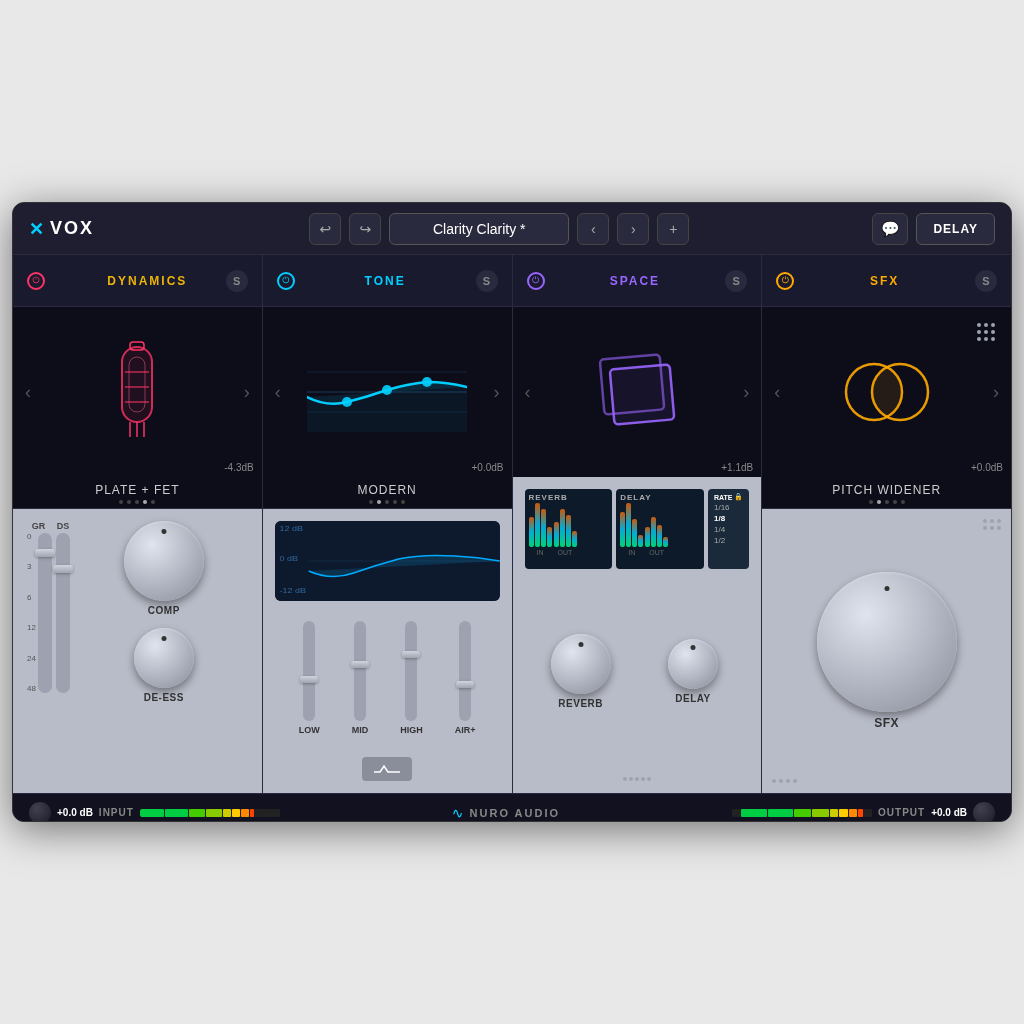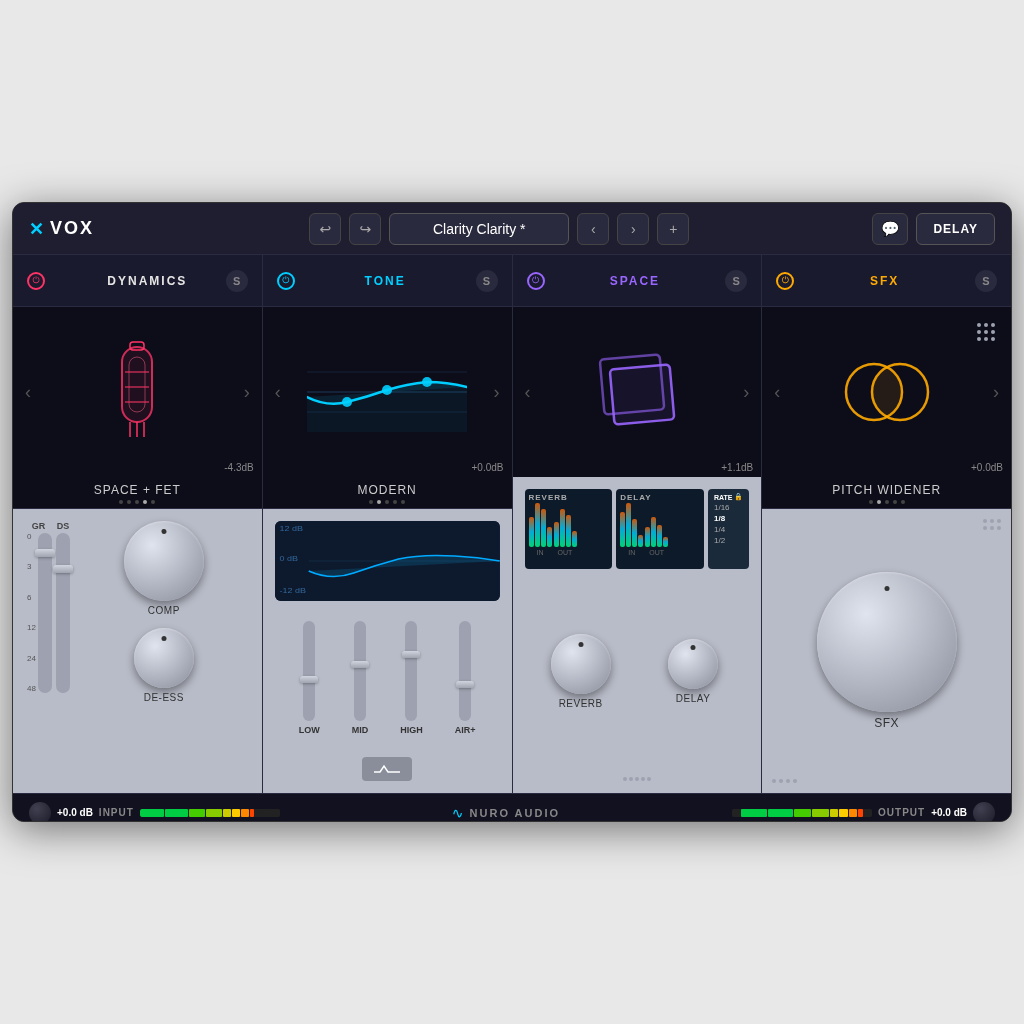--- a/index.html
+++ b/index.html
@@ -174,21 +174,21 @@
     .power-btn.sfx { color: #ffaa00; }
 
     .module-label {
       flex: 1;
       text-align: center;
       font-size: 12px;
       font-weight: 700;
       letter-spacing: 2px;
     }
 
-    .module-label.dynamics { color: #e5e5e5; margin-left: 24px; }
+    .module-label.dynamics { color: #eab308; margin-left: 24px; }
     .module-label.tone { color: #00cfff; }
     .module-label.space { color: #9966ff; }
     .module-label.sfx { color: #ffaa00; }
 
     .settings-btn {
       width: 22px;
       height: 22px;
       background: #2a2a3e;
       border-radius: 50%;
       display: flex;
@@ -372,21 +372,21 @@
       border-radius: 50%;
       position: absolute;
       top: 10px;
       left: 50%;
       transform: translateX(-50%);
     }
 
     .knob-label {
       font-size: 10px;
       color: #333;
-      font-weight: 400;
+      font-weight: 700;
       letter-spacing: 0.5px;
     }
 
     
     .tone-controls {
       display: flex;
       flex-direction: column;
       height: 100%;
       gap: 16px;
     }
@@ -701,21 +701,21 @@
           <line x1="35" y1="85" x2="35" y2="100" stroke="#ff3366" stroke-width="1.5"></line>
           <line x1="42" y1="85" x2="42" y2="100" stroke="#ff3366" stroke-width="1.5"></line>
 
           <rect x="20" y="10" width="30" height="75" rx="15" fill="rgba(255,51,102,0.08)"></rect>
         </svg>
         <div class="nav-arrow right">›</div>
         <div class="preset-db">-4.3dB</div>
       </div>
 
       <div class="preset-label-area">
-        <span class="preset-name-bottom">SPACE + FET</span>
+        <span class="preset-name-bottom">PLATE + FET</span>
         <div class="preset-dots">
           <div class="dot"></div>
           <div class="dot"></div>
           <div class="dot"></div>
           <div class="dot active"></div>
           <div class="dot"></div>
         </div>
       </div>
 
       <div class="controls-area">

